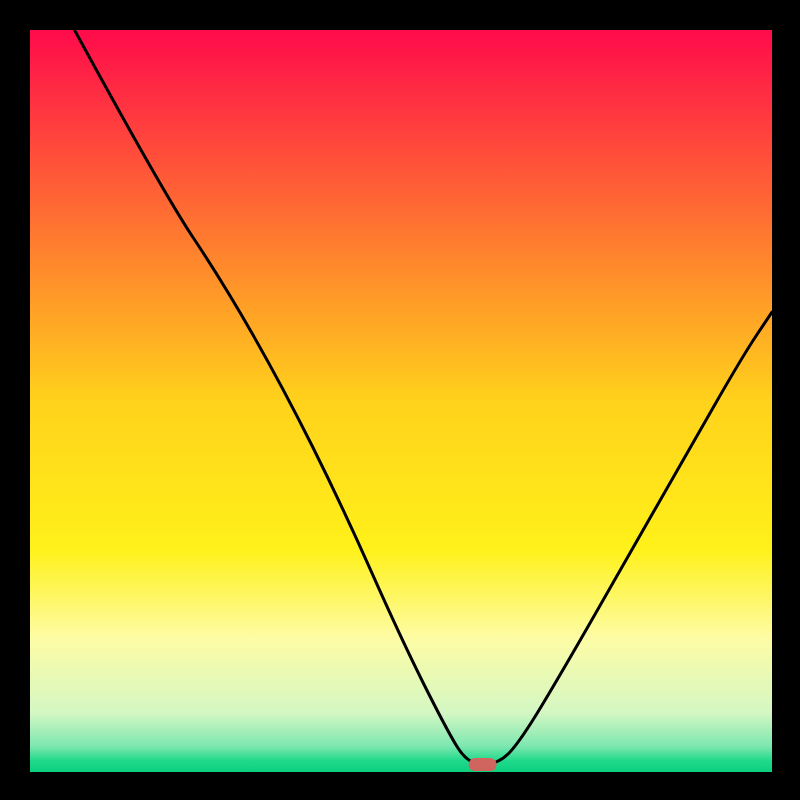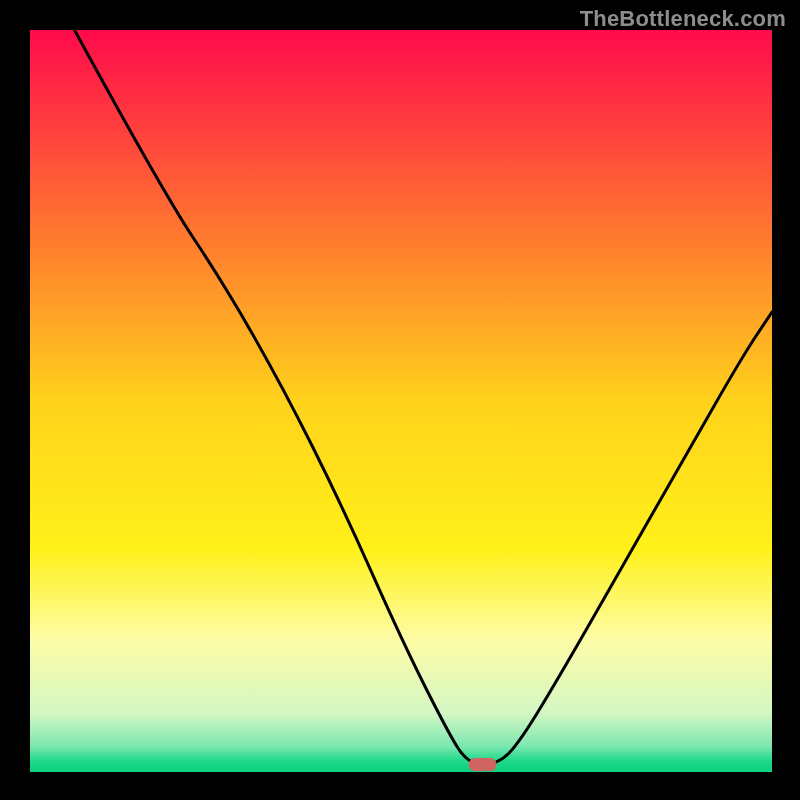--- a/index.html
+++ b/index.html
@@ -35,21 +35,20 @@
     height: 742px;
   }
   svg {
     display: block;
   }
 </style>
 </head>
 <body>
 
 <div class="frame">
-  <div class="watermark">TheBottleneck.com</div>
 
   <div class="plot">
     <svg id="chart-svg" width="742" height="742" viewBox="0 0 742 742">
         <defs>
           <linearGradient id="bg-grad" x1="0" y1="0" x2="0" y2="1">
             <stop offset="0%" stop-color="#ff0b4b"></stop>
             <stop offset="25%" stop-color="#ff6e32"></stop>
             <stop offset="50%" stop-color="#ffd21b"></stop>
             <stop offset="70%" stop-color="#fff11a"></stop>
             <stop offset="82%" stop-color="#fdfca5"></stop>

